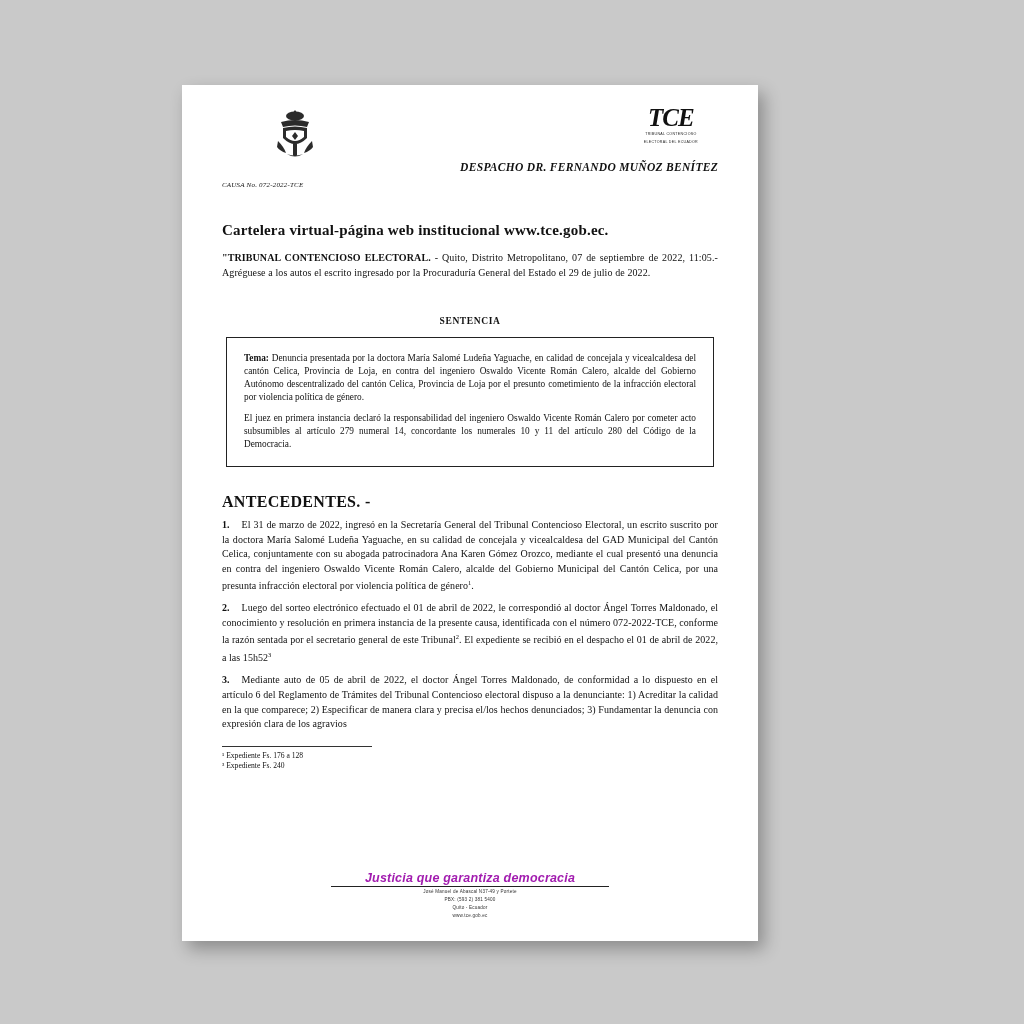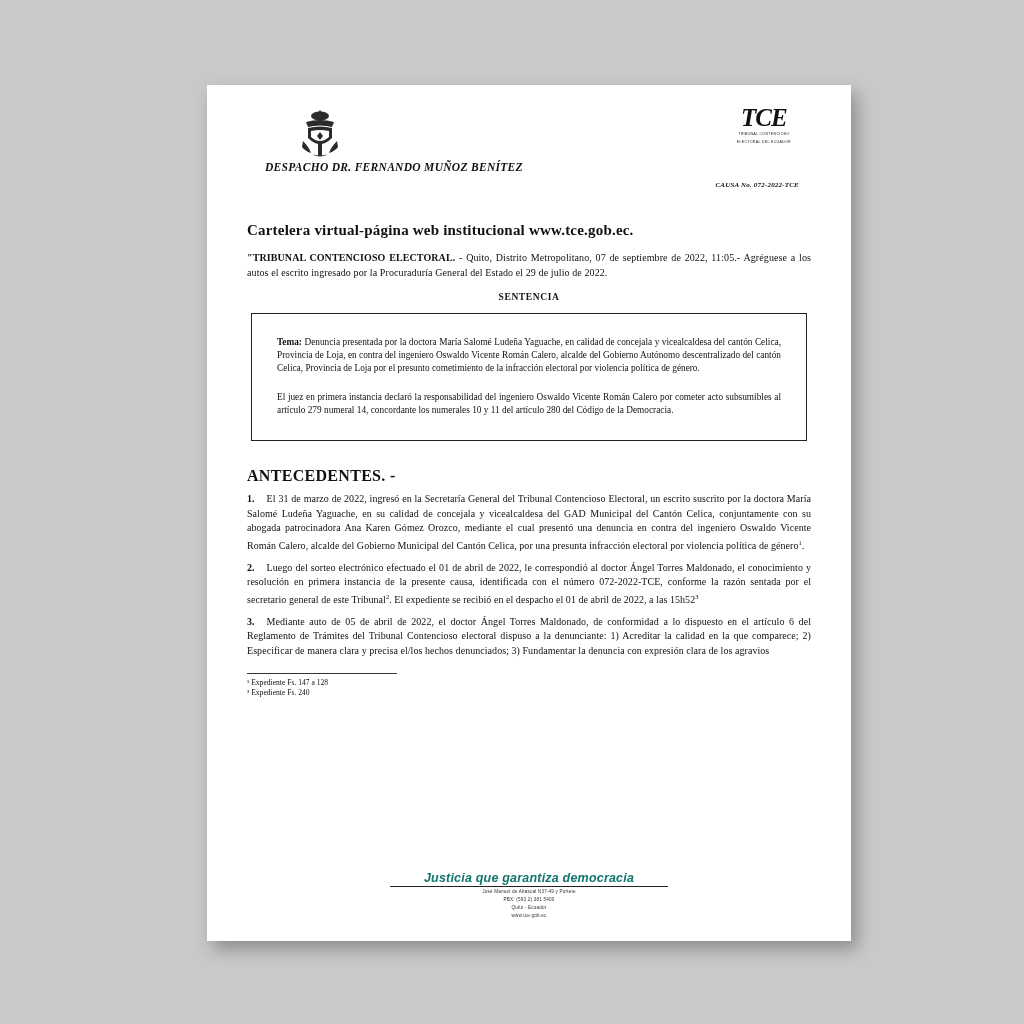--- a/index.html
+++ b/index.html
@@ -8,23 +8,23 @@
   }
   body {
     width: 1024px;
     height: 1024px;
     background: #c9c9c9;
     font-family: "Liberation Serif", serif;
     overflow: hidden;
   }
   .page-wrap {
     position: absolute;
-    left: 207px;
+    left: 182px;
     top: 85px;
-    width: 644px;
+    width: 576px;
     height: 856px;
     background: #ffffff;
     box-shadow: 6px 8px 16px rgba(0,0,0,0.30);
   }
   .page-inner {
     position: relative;
     width: 100%;
     height: 100%;
     padding: 18px 40px 0 40px;
     box-sizing: border-box;
@@ -60,32 +60,31 @@
   }
   .tce-sub {
     font-family: "Liberation Sans", sans-serif;
     font-size: 3.6px;
     letter-spacing: 0.3px;
     line-height: 5px;
     margin-top: 3px;
     color: #222;
   }
   .despacho {
-    text-align: left;
+    text-align: right;
     font-weight: bold;
     font-style: italic;
     font-size: 11.5px;
     letter-spacing: 0.3px;
     margin-top: -4px;
     margin-left: 18px;
   }
   .causa {
-    text-align: right;
     font-size: 7px;
-    font-weight: bold;
+    font-weight: normal;
     font-style: italic;
     margin-top: 8px;
     margin-right: 12px;
     letter-spacing: 0.2px;
   }
 
   
   .cartelera {
     margin-top: 33px;
     font-size: 15px;
@@ -100,36 +99,36 @@
   .intro {
     margin-top: 12px;
     font-size: 10px;
     text-align: justify;
     line-height: 14.5px;
     letter-spacing: 0.1px;
   }
   .intro b { font-weight: bold; }
 
   .sentencia-title {
-    margin-top: 12px;
+    margin-top: 36px;
     text-align: center;
     font-size: 9.5px;
     font-weight: bold;
     letter-spacing: 0.6px;
   }
 
   .tema-box {
     margin: 11px 4px 0 4px;
     border: 1px solid #222;
     padding: 6px 9px 7px 9px;
     font-size: 9.3px;
     line-height: 13px;
     text-align: justify;
   }
-  .tema-box p { margin: 16px; }
+  .tema-box p { margin: 8px; }
   .tema-box p + p { margin-top: 1px; }
 
   .section-title {
     margin-top: 26px;
     font-size: 16px;
     font-weight: bold;
     letter-spacing: 0.3px;
   }
   .para {
     margin-top: 7px;
@@ -162,21 +161,21 @@
     left: 0;
     right: 0;
     bottom: 22px;
     text-align: center;
   }
   .slogan {
     font-family: "Liberation Sans", sans-serif;
     font-style: italic;
     font-weight: bold;
     font-size: 12.5px;
-    color: #0f766e;
+    color: #a21caf;
     letter-spacing: 0.2px;
   }
   .slogan-underline {
     width: 278px;
     height: 1px;
     background: #222;
     margin: 1px auto 0 auto;
   }
   .addr {
     font-family: "Liberation Sans", sans-serif;
@@ -243,21 +242,21 @@
     <div class="para">
       <span class="num">2.</span><span class="gap"></span><span>Luego del sorteo electrónico efectuado el 01 de abril de 2022, le correspondió al doctor Ángel Torres Maldonado, el conocimiento y resolución en primera instancia de la presente causa, identificada con el número 072-2022-TCE, conforme la razón sentada por el secretario general de este Tribunal</span><sup>2</sup><span>. El expediente se recibió en el despacho el 01 de abril de 2022, a las 15h52</span><sup>3</sup>
     </div>
 
     <div class="para">
       <span class="num">3.</span><span class="gap"></span><span>Mediante auto de 05 de abril de 2022, el doctor Ángel Torres Maldonado, de conformidad a lo dispuesto en el artículo 6 del Reglamento de Trámites del Tribunal Contencioso electoral dispuso a la denunciante: 1) Acreditar la calidad en la que comparece; 2) Especificar de manera clara y precisa el/los hechos denunciados; 3) Fundamentar la denuncia con expresión clara de los agravios</span>
     </div>
 
     <div class="fn-rule"></div>
     <div class="footnotes">
-      <div>¹ Expediente Fs. 147 a 128</div>
+      <div>¹ Expediente Fs. 176 a 128</div>
       <div>³ Expediente Fs. 240</div>
     </div>
 
     <div class="page-footer">
       <div class="slogan">Justicia que garantiza democracia</div>
       <div class="slogan-underline"></div>
       <div class="addr">José Manuel de Abascal N37-49 y Portete</div>
       <div class="addr">PBX: (593 2) 381 5400</div>
       <div class="addr">Quito - Ecuador</div>
       <div class="addr">www.tce.gob.ec</div>

